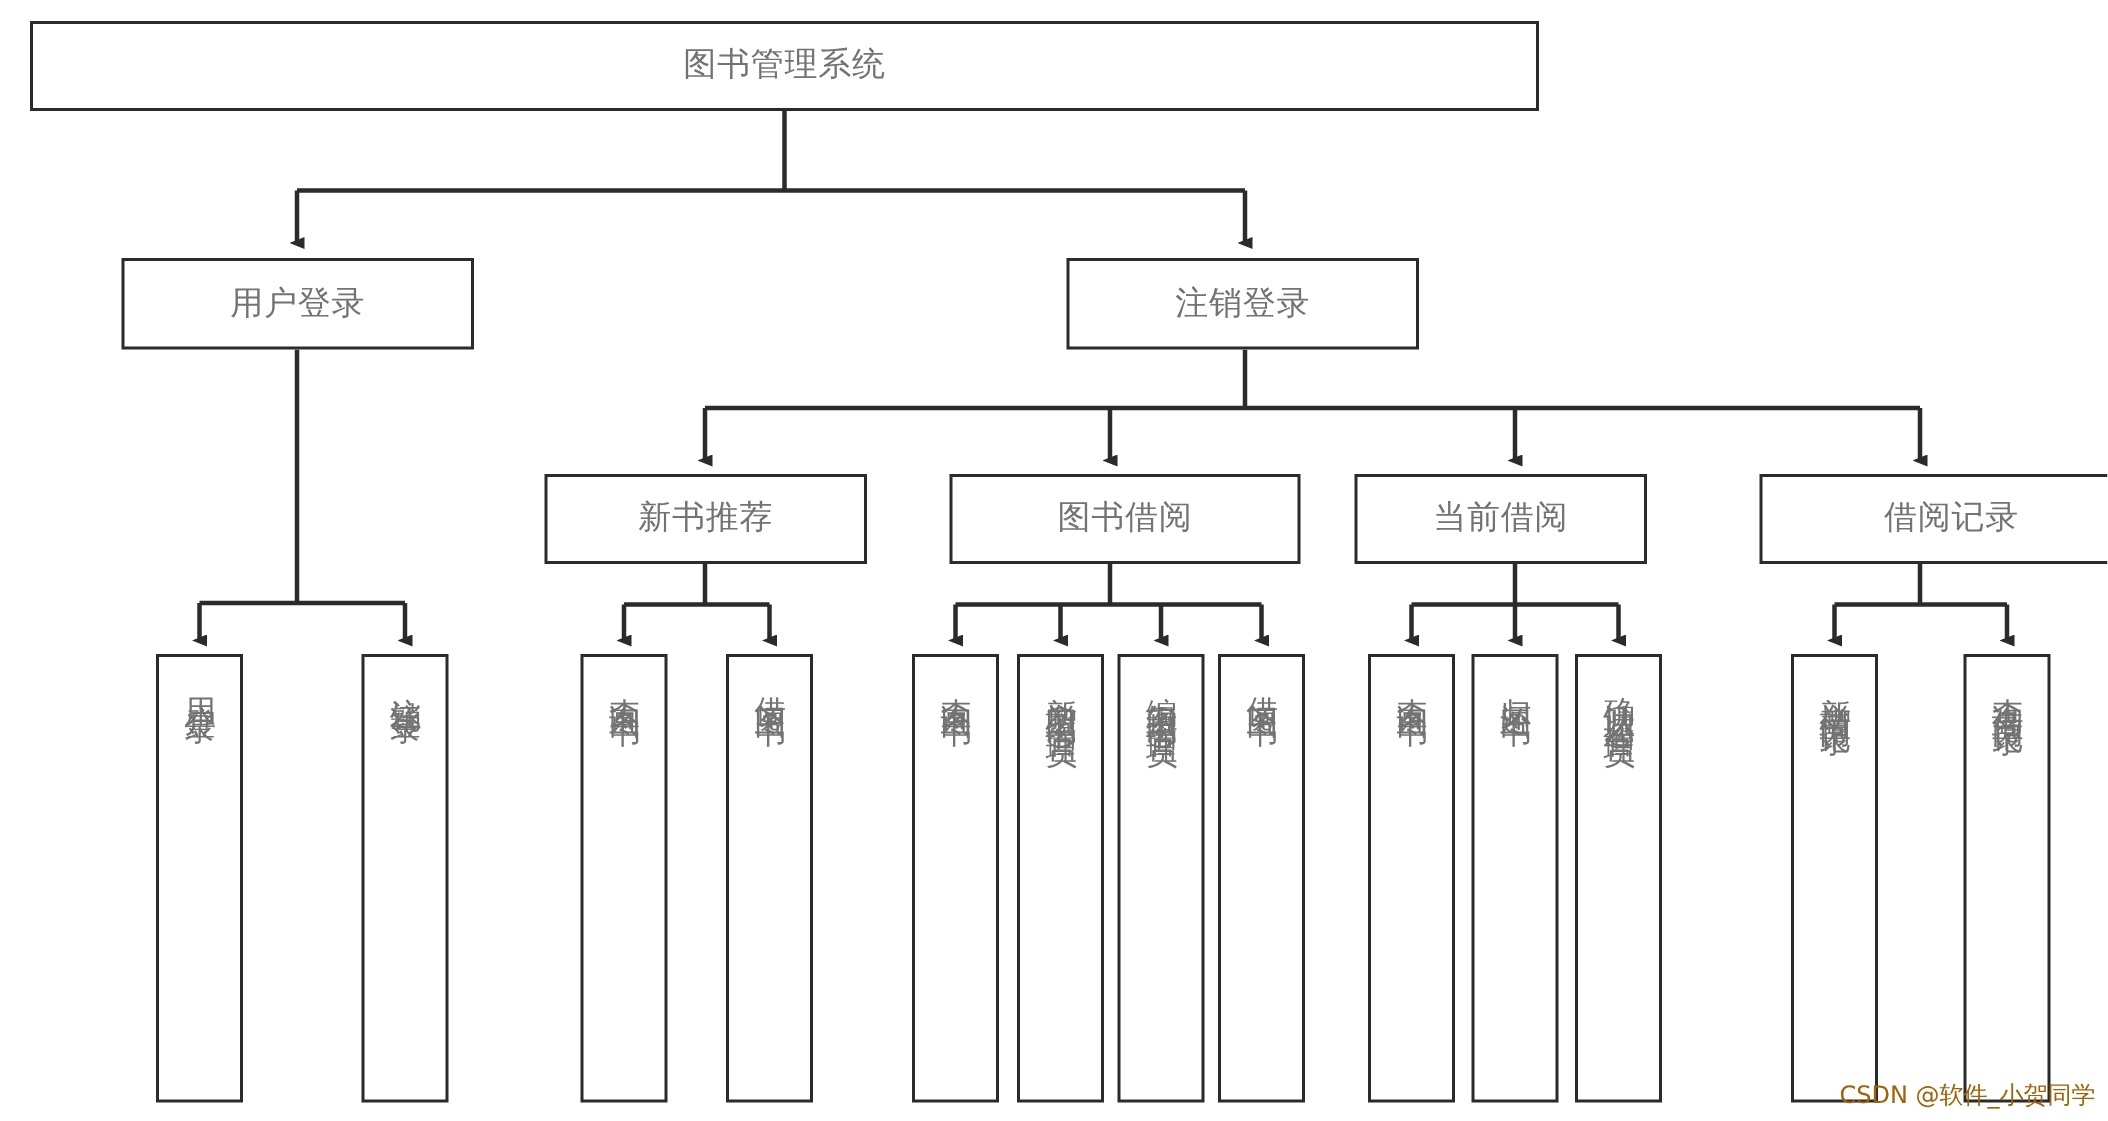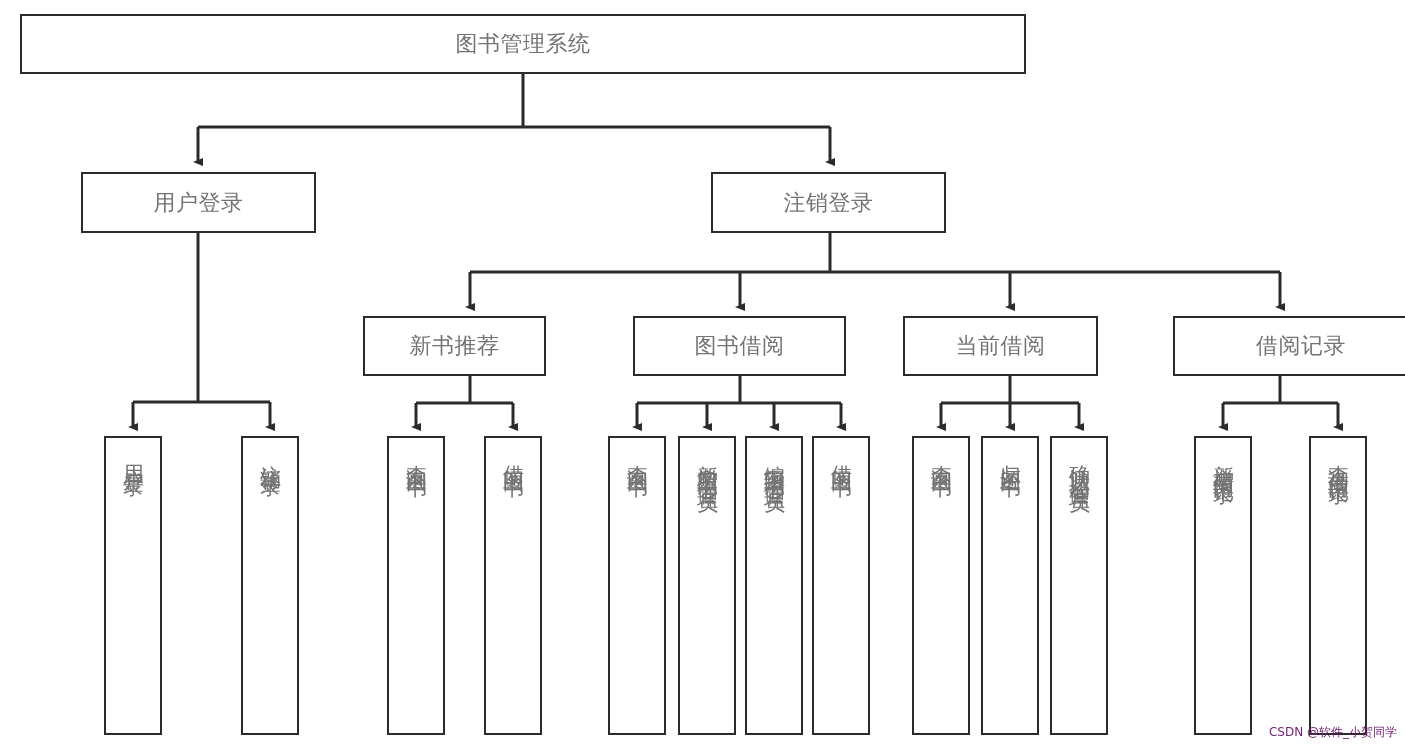--- a/index.html
+++ b/index.html
@@ -60,22 +60,22 @@
     text-orientation: upright;
     font-size: 21px;
     letter-spacing: 4px;
     line-height: 1;
     white-space: nowrap;
   }
   #watermark {
     position: absolute;
     right: 8px;
     bottom: 6px;
-    font-size: 12px;
-    color: #701a75;
+    font-size: 16px;
+    color: #a16207;
     z-index: 5;
     white-space: nowrap;
     user-select: none;
   }
 </style>
 </head>
 <body>
 
 <div id="diagram-root">
 
@@ -133,24 +133,24 @@
     <span class="label">图书管理系统</span>
   </div>
 
   <div class="node node-l2" style="left:81px; top:172px; width:235px; height:61px;">
     <span class="label">用户登录</span>
   </div>
   <div class="node node-l2" style="left:711px; top:172px; width:235px; height:61px;">
     <span class="label">注销登录</span>
   </div>
 
-  <div class="node node-l3" style="left:363px; top:316px; width:183px; height:60px;">
+  <div class="node node-l3" style="left:363px; top:316px; width:215px; height:60px;">
     <span class="label">新书推荐</span>
   </div>
-  <div class="node node-l3" style="left:633px; top:316px; width:213px; height:60px;">
+  <div class="node node-l3" style="left:633px; top:316px; width:234px; height:60px;">
     <span class="label">图书借阅</span>
   </div>
   <div class="node node-l3" style="left:903px; top:316px; width:195px; height:60px;">
     <span class="label">当前借阅</span>
   </div>
   <div class="node node-l3" style="left:1173px; top:316px; width:256px; height:60px;">
     <span class="label">借阅记录</span>
   </div>
 
   <div class="node node-leaf" style="left:104px; top:436px; width:58px; height:299px;">

